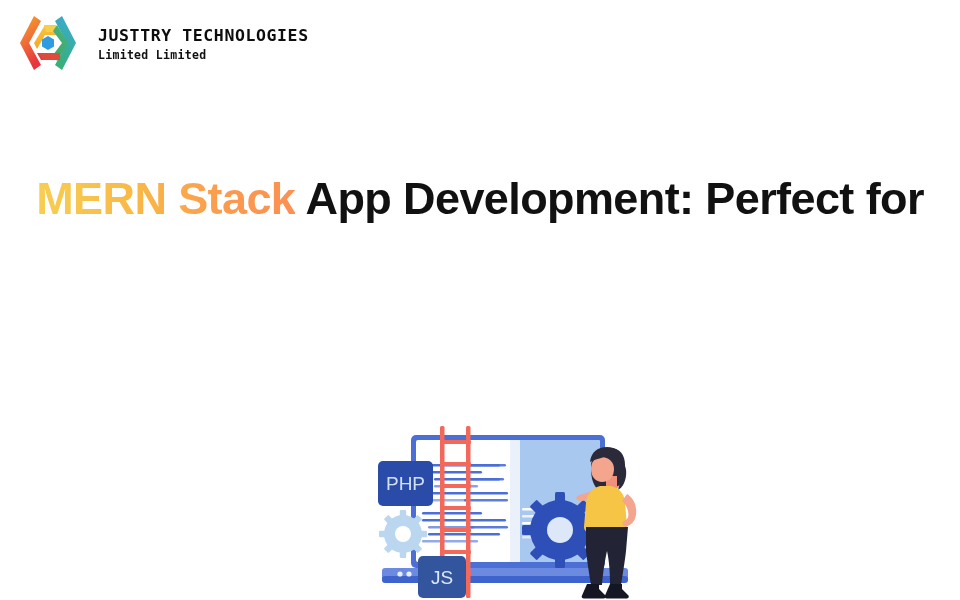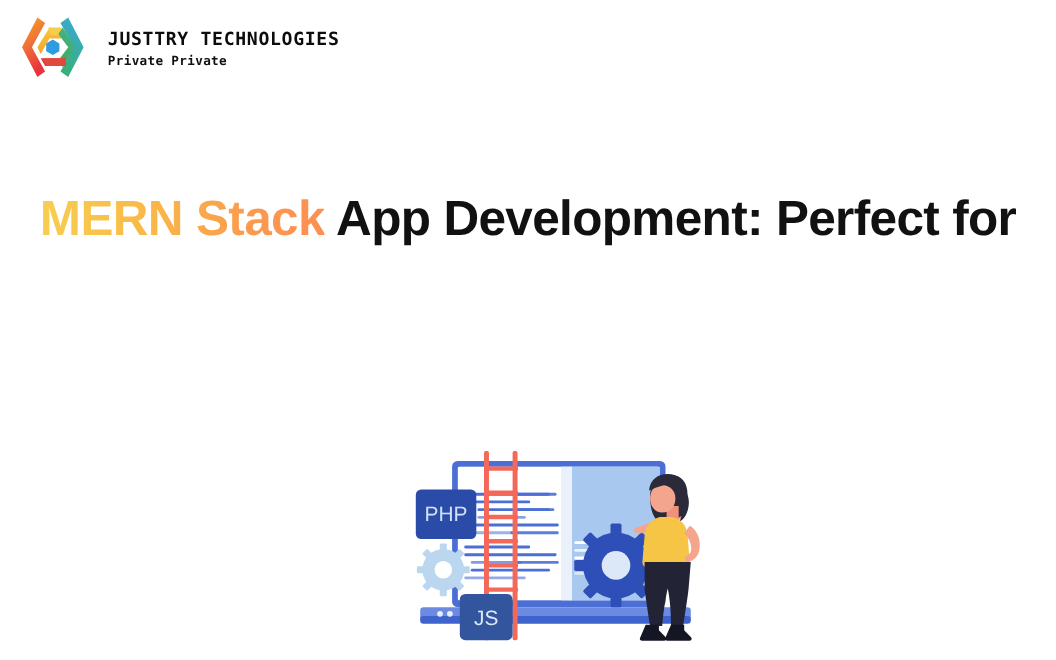--- a/index.html
+++ b/index.html
@@ -66,21 +66,21 @@
     background-clip: text;
     color: transparent;
     -webkit-text-fill-color: transparent;
   }
   .headline .line2 { display: block; }
 
   
   .illustration {
     position: absolute;
     left: 370px;
-    top: 408px;
+    top: 424px;
     width: 290px;
     height: 176px;
   }
   .illustration svg { display: block; width: 290px; height: 176px; }
 </style>
 </head>
 <body>
 
 <div class="page">
 
@@ -119,21 +119,21 @@
 
         <path d="M25 41 L29 48 L48 48 L48 41 Z" fill="#E23B3B"></path>
         <path d="M27 41 L48 41 L48 48 L31 48 Z" fill="#E04A3C"></path>
 
         <path d="M36 24 L42 27.5 L42 34.5 L36 38 L30 34.5 L30 27.5 Z" fill="#2F9BE0"></path>
       </svg>
     </span>
 
     <div class="brand-text">
       <div class="brand-title">JUSTTRY TECHNOLOGIES</div>
-      <div class="brand-sub">Private Private</div>
+      <div class="brand-sub">Limited Limited</div>
     </div>
   </div>
 
   <h1 class="headline">
     <span class="accent">MERN Stack</span><span> App Development: Perfect for</span>
   </h1>
 
   <div class="illustration">
     <svg viewBox="0 0 290 176" xmlns="http://www.w3.org/2000/svg">
       <defs>

